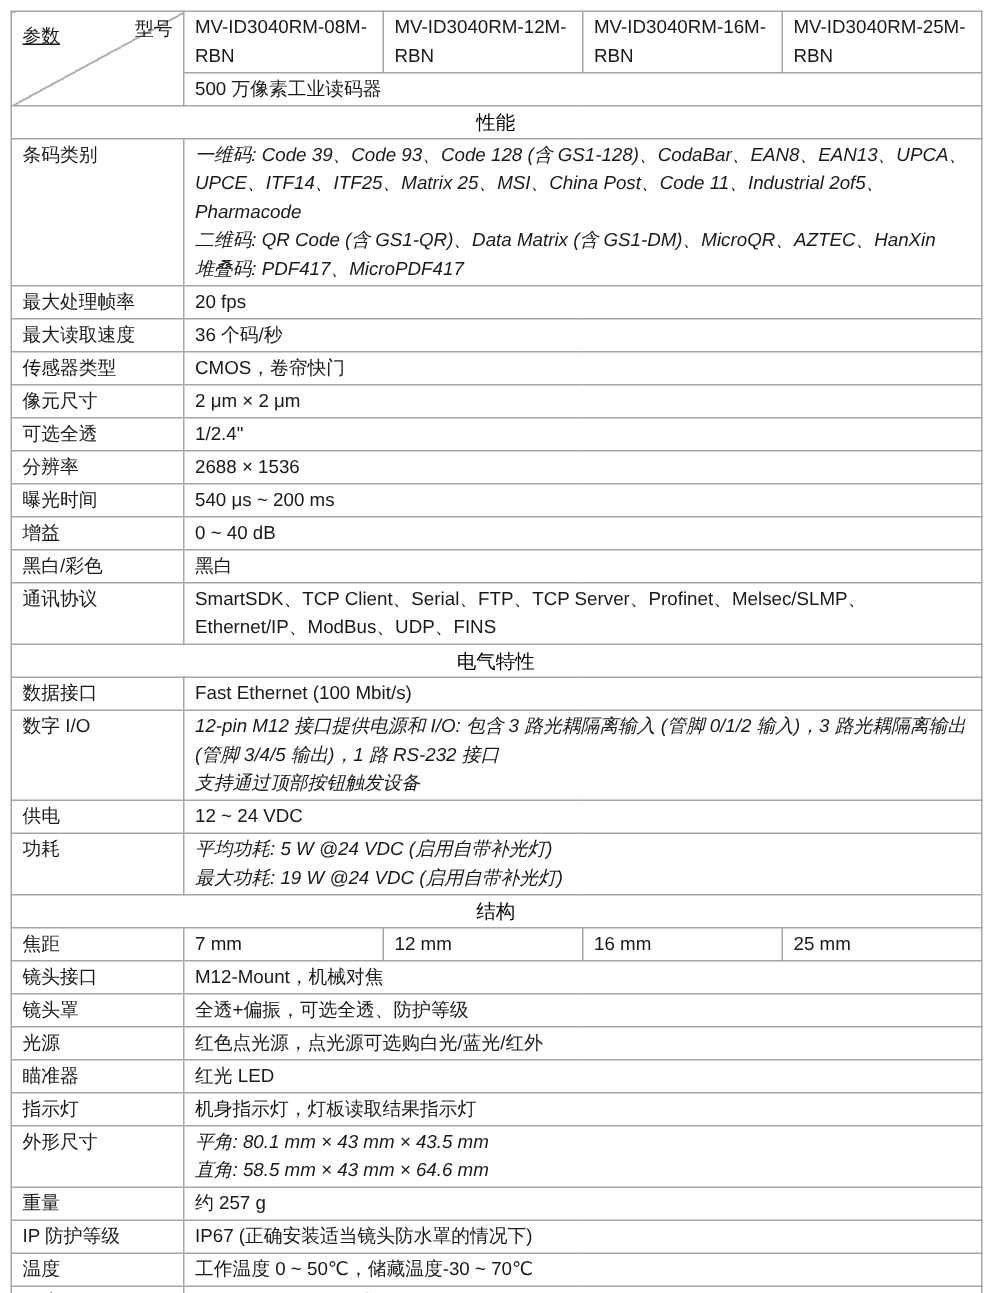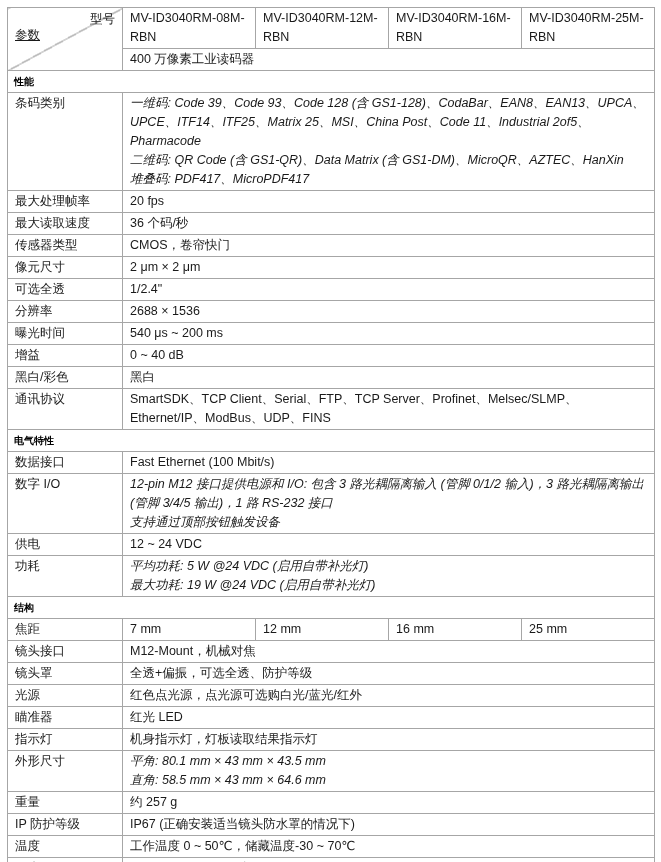--- a/index.html
+++ b/index.html
@@ -27,43 +27,44 @@
     border: 1px solid #a6a6a6;
     padding: 1px 7px;
     vertical-align: top;
     text-align: left;
     font-weight: normal;
     word-break: break-word;
     overflow-wrap: break-word;
   }
   td.label { padding-left: 6px; }
   tr.section-row td {
-    font-weight: bold;
-    font-size: 10px;
+    font-weight: normal;
+    font-size: 13px;
     padding-left: 6px;
     color: #000;
+    text-align: center;
   }
   th.corner {
     position: relative;
     padding: 0;
     background:
       linear-gradient(to bottom right,
         transparent calc(50% - 0.6px),
         #a6a6a6 calc(50% - 0.6px),
         #a6a6a6 calc(50% + 0.6px),
         transparent calc(50% + 0.6px));
   }
   th.corner .corner-top {
     position: absolute;
     top: 2px;
     right: 7px;
   }
   th.corner .corner-bottom {
     position: absolute;
-    top: 18px;
+    top: 7px;
     left: 7px;
     text-decoration: underline;
   }
   th.model { padding-left: 6px; }
   .value-line { display: block; font-style: italic; }
 </style>
 </head>
 <body>
 
 <div class="page">
@@ -81,21 +82,21 @@
         <th class="corner" rowspan="2">
           <span class="corner-top">型号</span>
           <span class="corner-bottom">参数</span>
         </th>
         <th class="model">MV-ID3040RM-08M-RBN</th>
         <th class="model">MV-ID3040RM-12M-RBN</th>
         <th class="model">MV-ID3040RM-16M-RBN</th>
         <th class="model">MV-ID3040RM-25M-RBN</th>
       </tr>
       <tr>
-        <td colspan="4">400 万像素工业读码器</td>
+        <td colspan="4">500 万像素工业读码器</td>
       </tr>
 
       <tr class="section-row">
         <td colspan="5">性能</td>
       </tr>
       <tr>
         <td class="label">条码类别</td>
         <td colspan="4">
           <span class="value-line">一维码: Code 39、Code 93、Code 128 (含 GS1-128)、CodaBar、EAN8、EAN13、UPCA、UPCE、ITF14、ITF25、Matrix 25、MSI、China Post、Code 11、Industrial 2of5、Pharmacode</span>
           <span class="value-line">二维码: QR Code (含 GS1-QR)、Data Matrix (含 GS1-DM)、MicroQR、AZTEC、HanXin</span>

